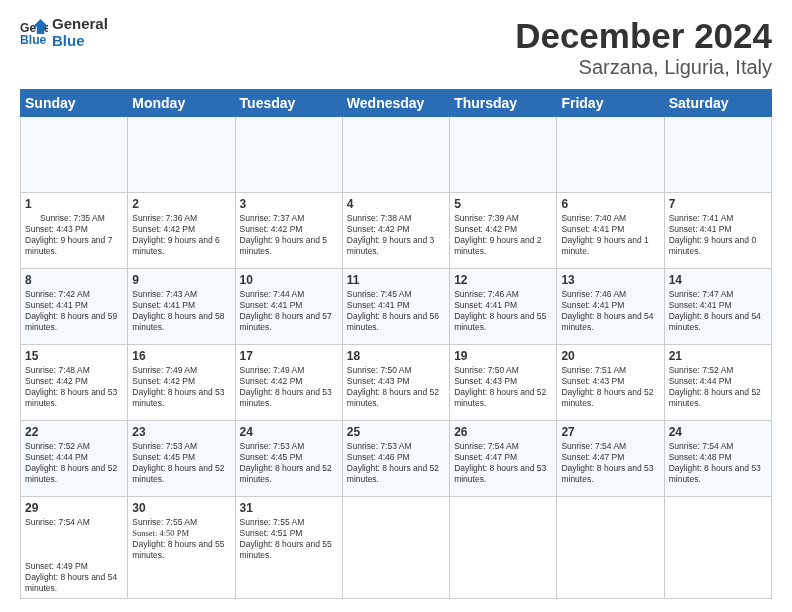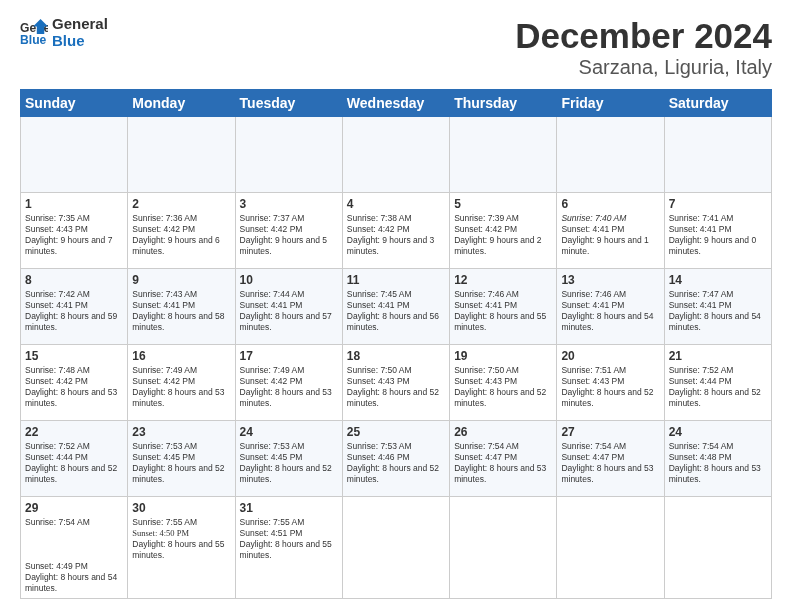--- a/index.html
+++ b/index.html
@@ -114,21 +114,21 @@
           <td></td>
           <td></td>
           <td></td>
           <td></td>
           <td></td>
           <td></td>
         </tr>
         <tr>
           <td>
             <span class="day-num">1</span>
-            <span style="display: block; line-height: 1.3;">Sunrise: 7:35 AM</span>
+            <span style="display: block; line-height: 1.3; margin-left: 15px;">Sunrise: 7:35 AM</span>
             <span style="display: block; line-height: 1.3;">Sunset: 4:43 PM</span>
             <span style="display: block; line-height: 1.3;">Daylight: 9 hours and 7 minutes.</span>
           </td>
           <td>
             <span class="day-num">2</span>
             <span style="display: block; line-height: 1.3;">Sunrise: 7:36 AM</span>
             <span style="display: block; line-height: 1.3;">Sunset: 4:42 PM</span>
             <span style="display: block; line-height: 1.3;">Daylight: 9 hours and 6 minutes.</span>
           </td>
           <td>
@@ -144,21 +144,21 @@
             <span style="display: block; line-height: 1.3;">Daylight: 9 hours and 3 minutes.</span>
           </td>
           <td>
             <span class="day-num">5</span>
             <span style="display: block; line-height: 1.3;">Sunrise: 7:39 AM</span>
             <span style="display: block; line-height: 1.3;">Sunset: 4:42 PM</span>
             <span style="display: block; line-height: 1.3;">Daylight: 9 hours and 2 minutes.</span>
           </td>
           <td>
             <span class="day-num">6</span>
-            <span style="display: block; line-height: 1.3; font-style: italic;">Sunrise: 7:40 AM</span>
+            <span style="display: block; line-height: 1.3;">Sunrise: 7:40 AM</span>
             <span style="display: block; line-height: 1.3;">Sunset: 4:41 PM</span>
             <span style="display: block; line-height: 1.3;">Daylight: 9 hours and 1 minute.</span>
           </td>
           <td>
             <span class="day-num">7</span>
             <span style="display: block; line-height: 1.3;">Sunrise: 7:41 AM</span>
             <span style="display: block; line-height: 1.3;">Sunset: 4:41 PM</span>
             <span style="display: block; line-height: 1.3;">Daylight: 9 hours and 0 minutes.</span>
           </td>
         </tr>

